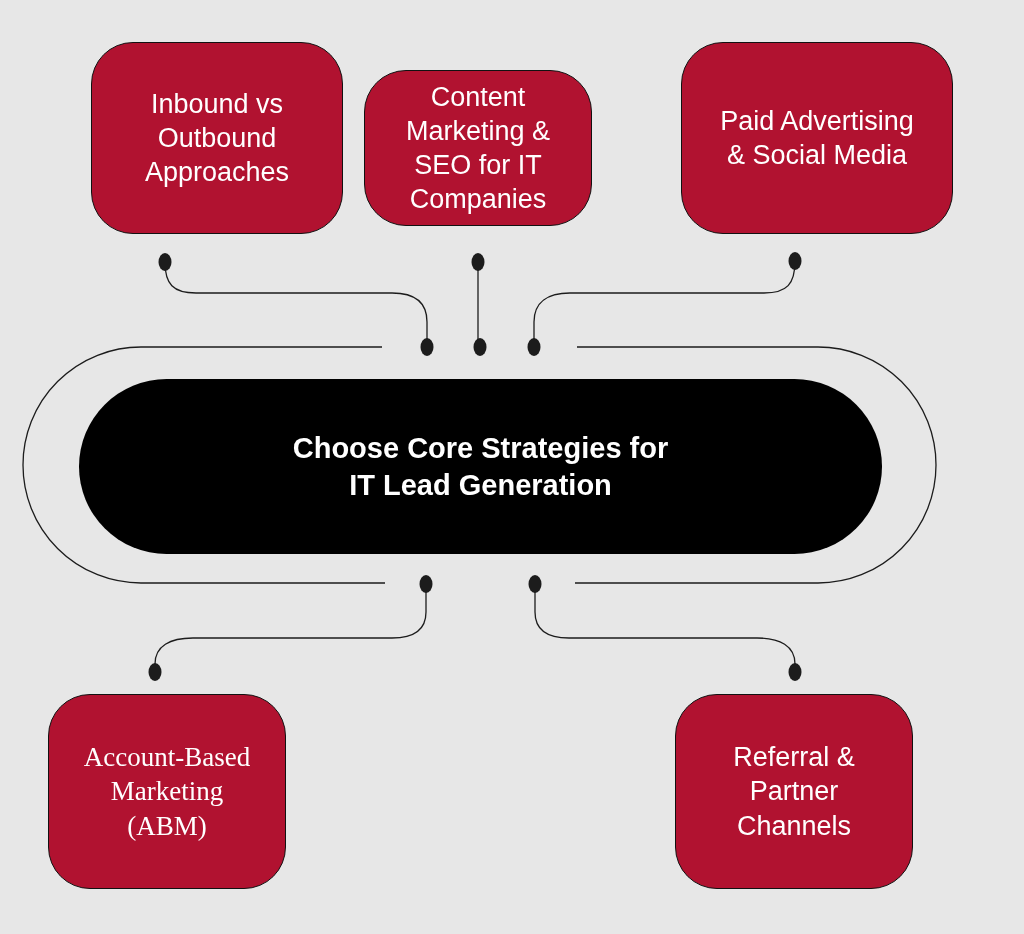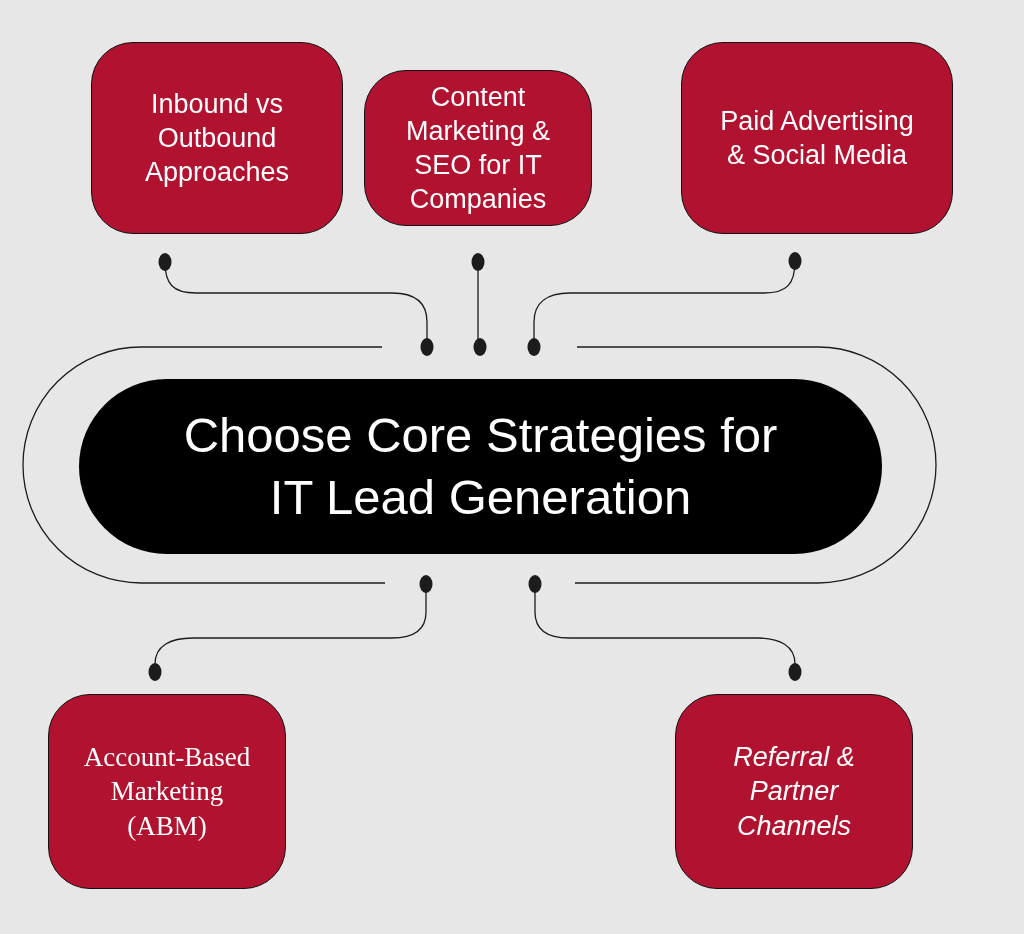--- a/index.html
+++ b/index.html
@@ -26,29 +26,29 @@
     color:var(--node-text);
     display:flex;align-items:center;justify-content:center;
     text-align:center;
     font-size:27px;line-height:1.26;
     white-space:pre-line;
   }
   .node-1{left:60px;top:42px;width:252px;height:192px;margin-left:31px;}
   .node-2{left:364px;top:42px;width:228px;height:156px;margin-top:28px;}
   .node-3{left:681px;top:42px;width:272px;height:192px;}
   .node-4{left:48px;top:694px;width:238px;height:195px;font-family:Liberation Serif, serif;}
-  .node-5{left:675px;top:694px;width:238px;height:195px;font-style:italic;}
+  .node-5{left:675px;top:694px;width:238px;height:195px;}
   .center-node{
     position:absolute;left:79px;top:379px;width:803px;height:175px;
     background:var(--center-fill);
     border-radius:88px;
     color:var(--center-text);
     display:flex;align-items:center;justify-content:center;
     text-align:center;
-    font-size:49px;font-weight:400;line-height:1.26;
+    font-size:29px;font-weight:700;line-height:1.26;
     white-space:pre-line;
   }
 </style>
 </head>
 <body>
 
 <div class="canvas">
 
   <svg class="connector-layer" viewBox="0 0 1024 934" xmlns="http://www.w3.org/2000/svg">
 

